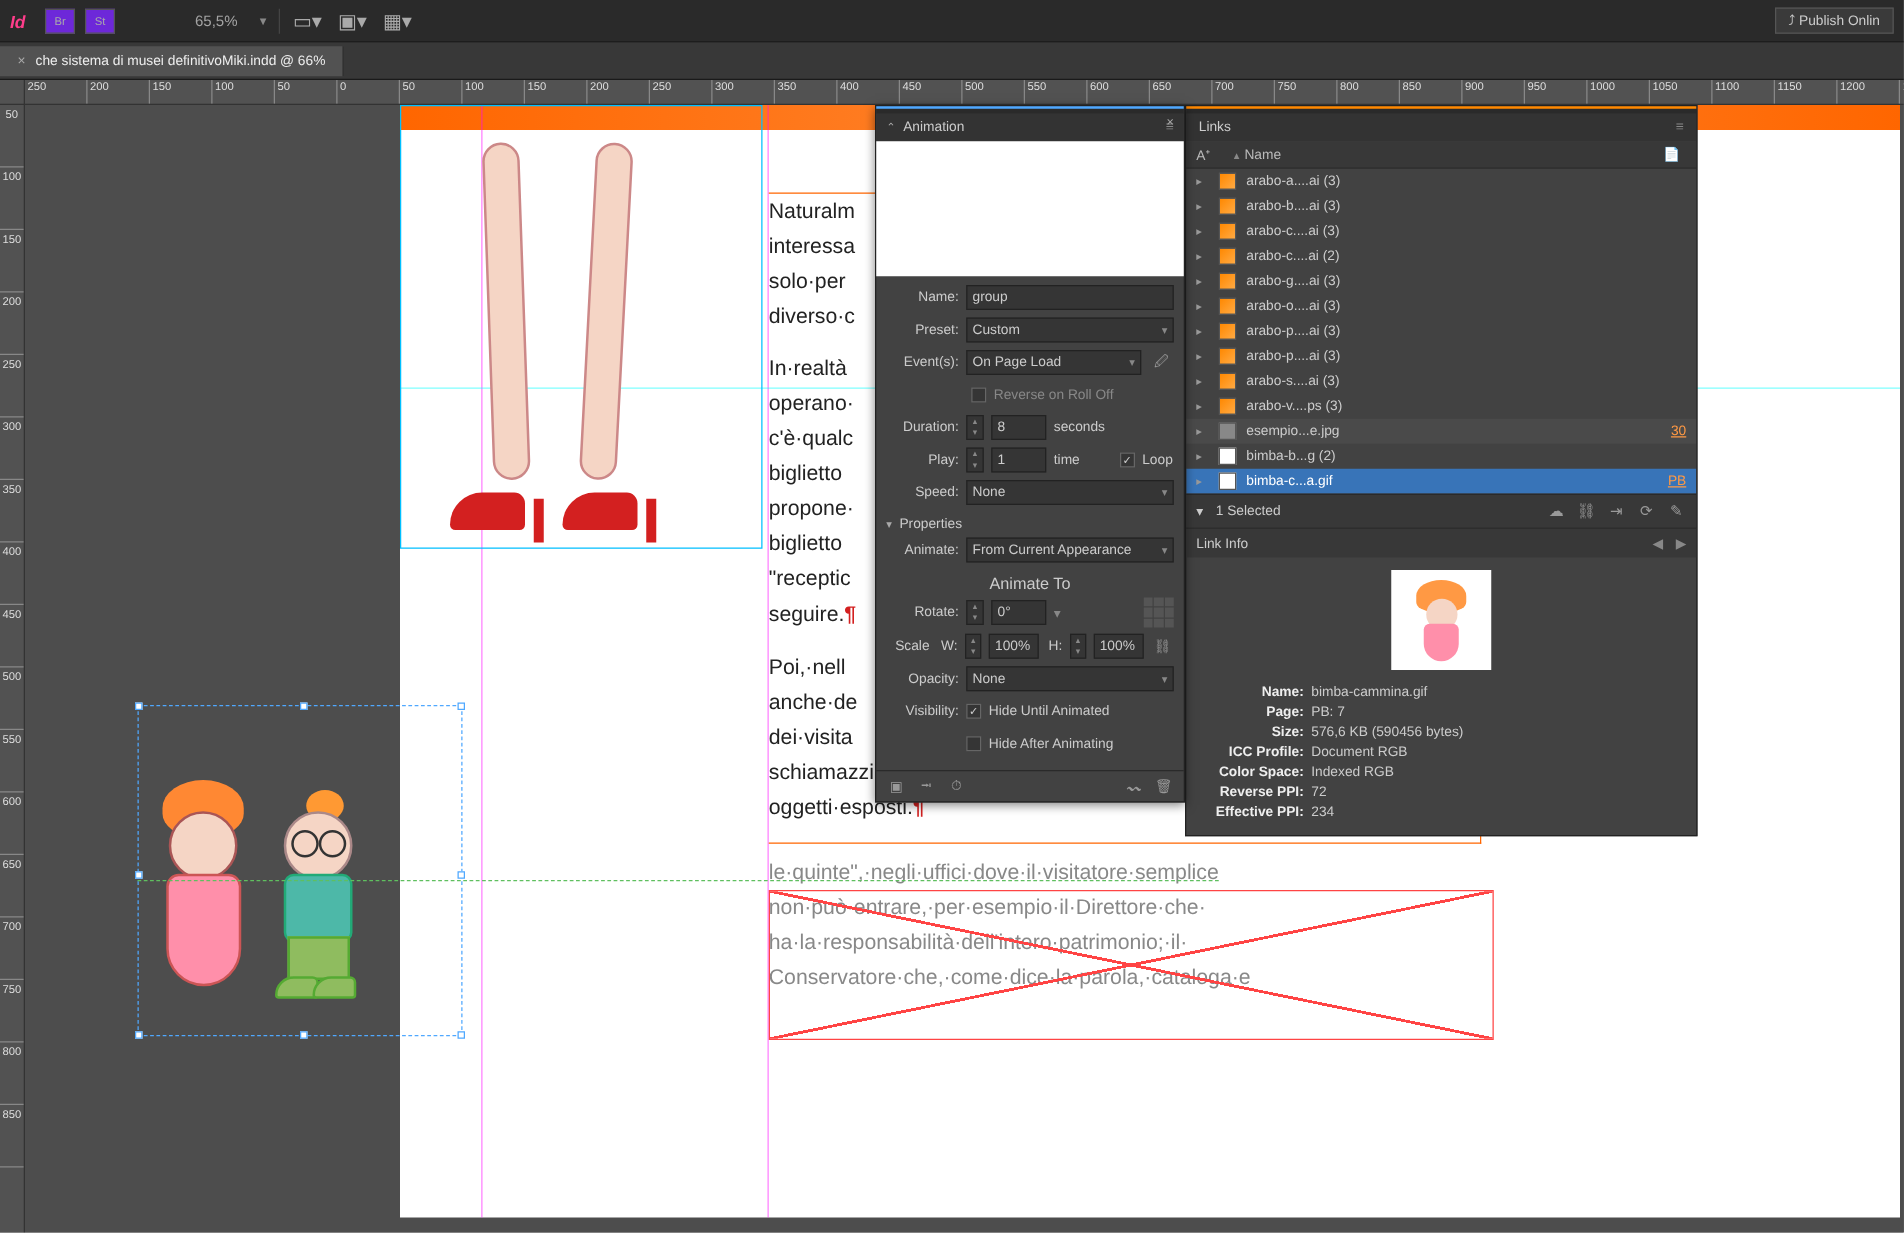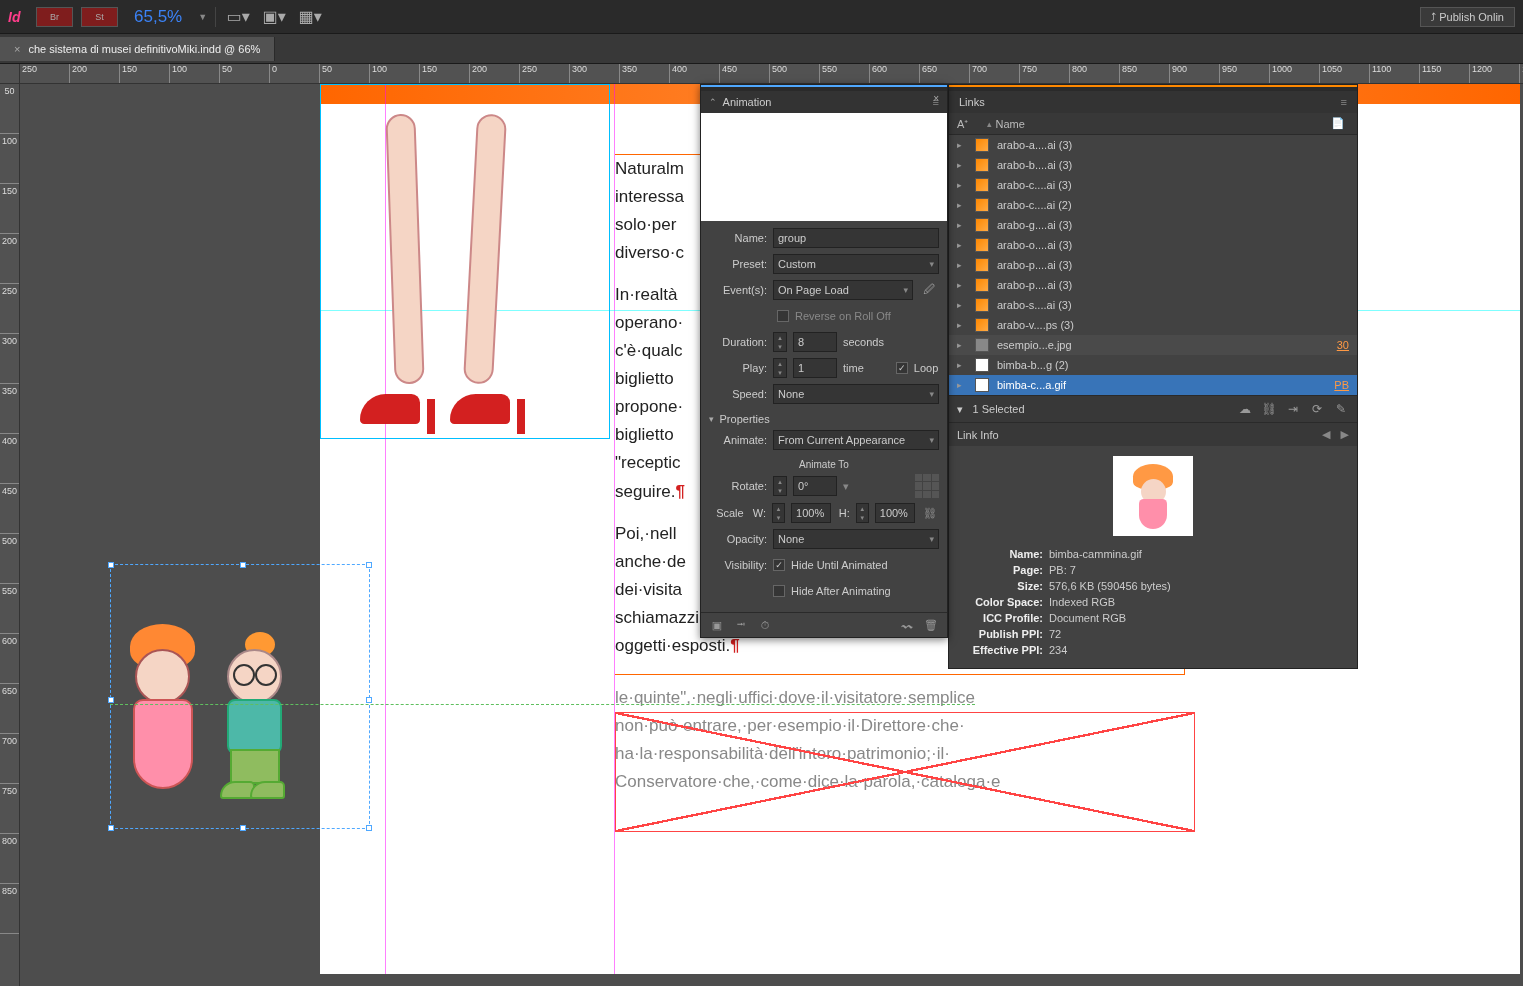--- a/index.html
+++ b/index.html
@@ -1,22 +1,22 @@
 <!DOCTYPE html>
 <html><head>
 <meta charset="utf-8">
 <style>
 * { box-sizing: border-box; margin: 0; padding: 0; font-family: "Segoe UI", Tahoma, sans-serif; }
 body { background: #2a2a2a; color: #ccc; width: 1523px; height: 986px; overflow: hidden; position: relative; }
 
 
 .top-toolbar { height: 34px; background: #2a2a2a; border-bottom: 1px solid #1a1a1a; display: flex; align-items: center; padding: 0 8px; gap: 8px; }
 .app-icon { color: #ff3d8b; font-size: 14px; font-weight: bold; font-style: italic; width: 20px; }
-.tool-btn { width: 37px; height: 20px; border: 1px solid #555; background: #7f1d1d; color: #aaa; font-size: 9px; display: flex; align-items: center; justify-content: center; cursor: pointer; }
-.zoom-display { color: #3b82f6; font-size: 17px; padding: 0 8px; }
+.tool-btn { width: 24px; height: 20px; border: 1px solid #555; background: #6d28d9; color: #aaa; font-size: 9px; display: flex; align-items: center; justify-content: center; cursor: pointer; }
+.zoom-display { color: #a3a3a3; font-size: 12px; padding: 0 8px; margin-left: 48px; }
 .toolbar-sep { width: 1px; height: 20px; background: #444; }
 .arrange-icon { width: 28px; height: 22px; display: flex; align-items: center; justify-content: center; color: #aaa; cursor: pointer; }
 .publish-btn { margin-left: auto; background: #3a3a3a; border: 1px solid #555; color: #ccc; padding: 3px 10px; font-size: 11px; cursor: pointer; }
 
 
 .tab-bar { height: 30px; background: #383838; border-bottom: 1px solid #1a1a1a; display: flex; align-items: center; }
 .doc-tab { background: #525252; color: #eee; padding: 6px 14px; font-size: 11px; display: flex; align-items: center; gap: 8px; border-right: 1px solid #2a2a2a; }
 .tab-close { color: #aaa; cursor: pointer; font-size: 11px; }
 
 
@@ -94,21 +94,21 @@
 .spinner::before { content: '▴'; font-size: 7px; color: #888; text-align: center; line-height: 9px; }
 .spinner::after { content: '▾'; font-size: 7px; color: #888; text-align: center; line-height: 9px; }
 .unit { color: #ccc; font-size: 11px; }
 .checkbox { width: 12px; height: 12px; border: 1px solid #666; background: #353535; display: flex; align-items: center; justify-content: center; font-size: 9px; color: #ccc; }
 .checkbox.checked::after { content: '✓'; }
 .section-header { display: flex; align-items: center; gap: 6px; padding: 4px 0; color: #ccc; font-size: 11px; cursor: pointer; }
 .section-header::before { content: '▾'; font-size: 9px; color: #aaa; }
 .panel-footer { border-top: 1px solid #2a2a2a; padding: 4px 8px; display: flex; gap: 8px; align-items: center; }
 .footer-icon { width: 16px; height: 16px; color: #999; cursor: pointer; display: flex; align-items: center; justify-content: center; font-size: 11px; }
 .icon-btn { width: 20px; height: 20px; color: #999; cursor: pointer; display: flex; align-items: center; justify-content: center; }
-.subheading { text-align: center; color: #ccc; padding: 4px 0; font-size: 10px; }
+.subheading { text-align: center; color: #ccc; padding: 4px 0; font-size: 13px; }
 .proxy-grid { width: 24px; height: 24px; display: grid; grid-template: repeat(3,1fr)/repeat(3,1fr); gap: 1px; margin-left: auto; }
 .proxy-grid span { background: #555; }
 
 
 .links-panel { position: absolute; top: 84px; left: 948px; width: 410px; background: #424242; border: 1px solid #222; z-index: 19; font-size: 11px; }
 .links-tab-strip { background: #2a2a2a; height: 6px; border-top: 2px solid #ff8800; }
 .links-header { background: #333; padding: 5px 10px; color: #ccc; display: flex; align-items: center; }
 .links-col-header { background: #383838; padding: 3px 8px; display: flex; align-items: center; gap: 12px; color: #bbb; font-size: 11px; border-bottom: 1px solid #2a2a2a; }
 .col-attach { width: 18px; }
 .col-name { flex: 1; display: flex; align-items: center; gap: 4px; }
@@ -525,29 +525,29 @@
         </div>
         <div class="info-row">
           <span class="info-label">Page:</span>
           <span class="info-val">PB: 7</span>
         </div>
         <div class="info-row">
           <span class="info-label">Size:</span>
           <span class="info-val">576,6 KB (590456 bytes)</span>
         </div>
         <div class="info-row">
+          <span class="info-label">ICC Profile:</span>
+          <span class="info-val">Document RGB</span>
+        </div>
+        <div class="info-row">
           <span class="info-label">Color Space:</span>
           <span class="info-val">Indexed RGB</span>
         </div>
         <div class="info-row">
-          <span class="info-label">ICC Profile:</span>
-          <span class="info-val">Document RGB</span>
-        </div>
-        <div class="info-row">
-          <span class="info-label">Publish PPI:</span>
+          <span class="info-label">Reverse PPI:</span>
           <span class="info-val">72</span>
         </div>
         <div class="info-row">
           <span class="info-label">Effective PPI:</span>
           <span class="info-val">234</span>
         </div>
       </div>
   </div>
 </div>
 

